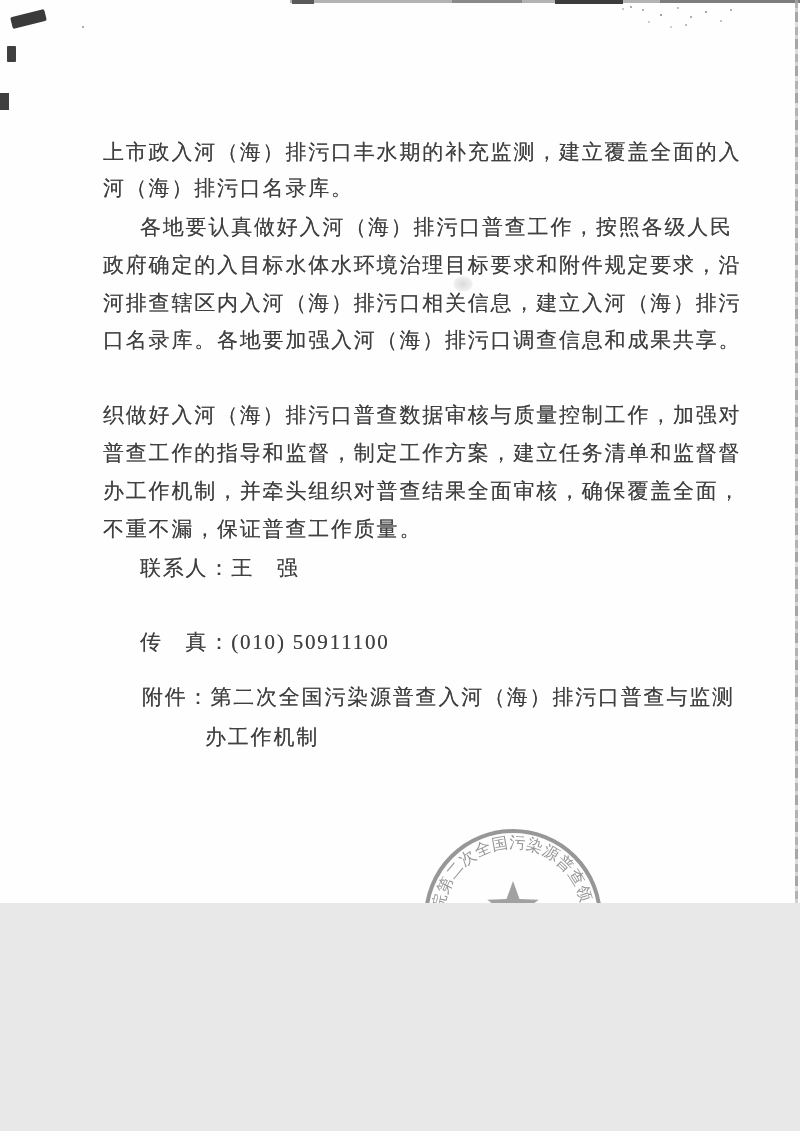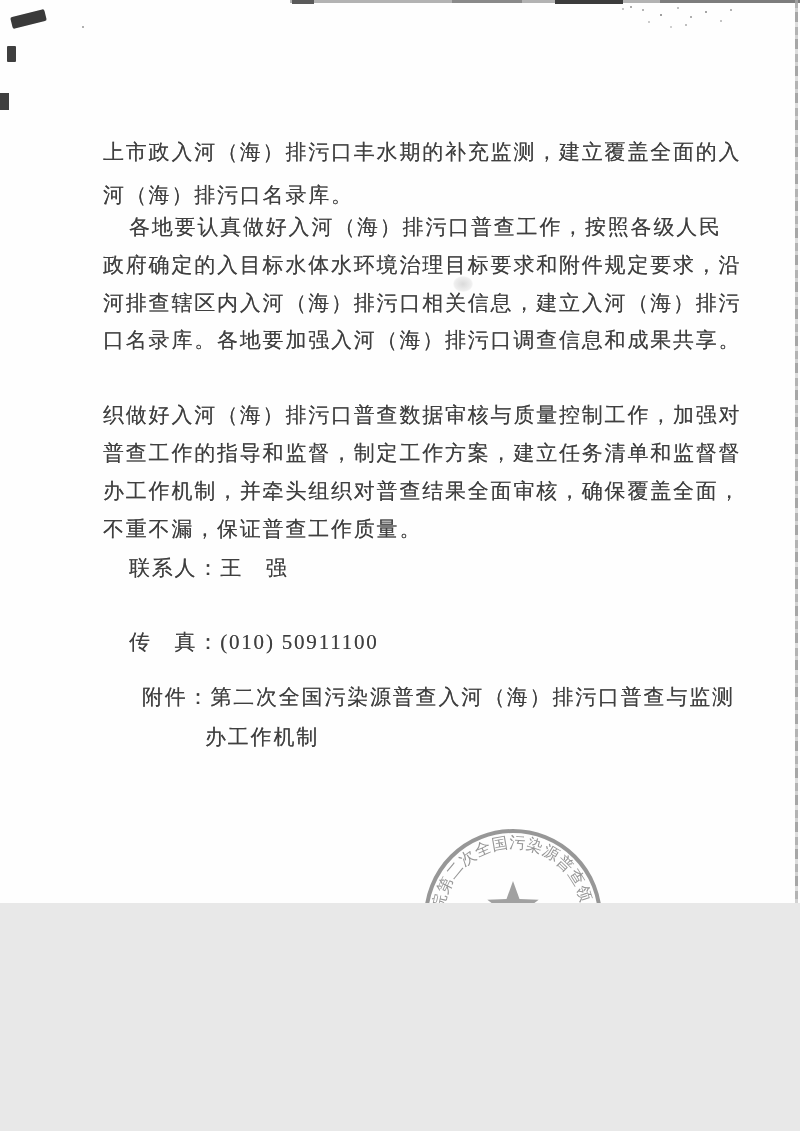--- a/index.html
+++ b/index.html
@@ -13,21 +13,21 @@
   
   .tline{
     position:absolute;
     font-size:21px;line-height:24px;
     color:#3f3f3f;
     letter-spacing:1.8px;
     white-space:pre;
     text-shadow:0 0 0.4px #777;
   }
   .x-margin{left:103px;}
-  .x-indent{left:129px;text-align:right;}
+  .x-indent{left:140px;text-align:right;}
   .x-attach{left:142px;text-align:center;}
   .x-attach2{left:205px;}
   
   .sig{
     position:absolute;
     font-size:20px;line-height:23px;
     color:#3b82f6;
     letter-spacing:1.3px;
     white-space:pre;
     text-shadow:0 0 0.4px #777;
@@ -97,21 +97,21 @@
   <div class="artifact" id="speckles"></div>
   <div class="artifact" id="corner-mark-a"></div>
   <div class="artifact" id="corner-mark-b"></div>
   <div class="artifact" id="corner-mark-c"></div>
   <div class="artifact" id="dot-1"></div>
   <div class="artifact" id="dot-2"></div>
   <div class="artifact" id="dot-3"></div>
   <div class="artifact" id="smudge-1"></div>
 
   <div class="tline x-margin" style="top:140px">上市政入河（海）排污口丰水期的补充监测，建立覆盖全面的入</div>
-  <div class="tline x-margin" style="top:183px">河（海）排污口名录库。</div>
+  <div class="tline x-margin" style="top:176px">河（海）排污口名录库。</div>
   <div class="tline x-indent" style="top:215px">各地要认真做好入河（海）排污口普查工作，按照各级人民</div>
   <div class="tline x-margin" style="top:291px">河排查辖区内入河（海）排污口相关信息，建立入河（海）排污</div>
   <div class="tline x-margin" style="top:253px">政府确定的入目标水体水环境治理目标要求和附件规定要求，沿</div>
   <div class="tline x-margin" style="top:328px">口名录库。各地要加强入河（海）排污口调查信息和成果共享。</div>
   <div class="tline x-margin" style="top:403px">织做好入河（海）排污口普查数据审核与质量控制工作，加强对</div>
   <div class="tline x-margin" style="top:441px">普查工作的指导和监督，制定工作方案，建立任务清单和监督督</div>
   <div class="tline x-margin" style="top:479px">办工作机制，并牵头组织对普查结果全面审核，确保覆盖全面，</div>
   <div class="tline x-margin" style="top:517px">不重不漏，保证普查工作质量。</div>
 
   <div class="tline x-indent" style="top:556px">联系人：王　强</div>

